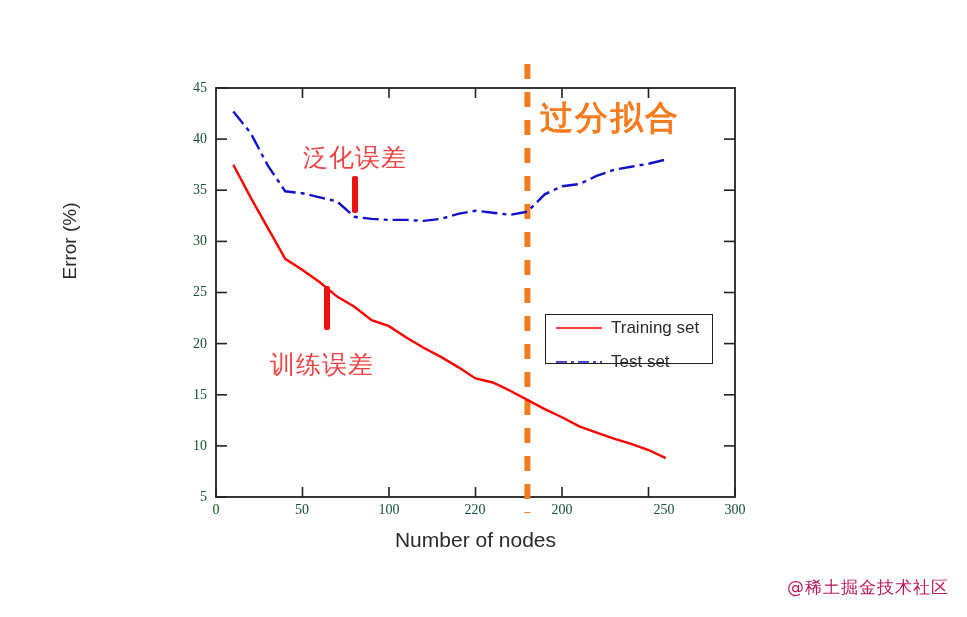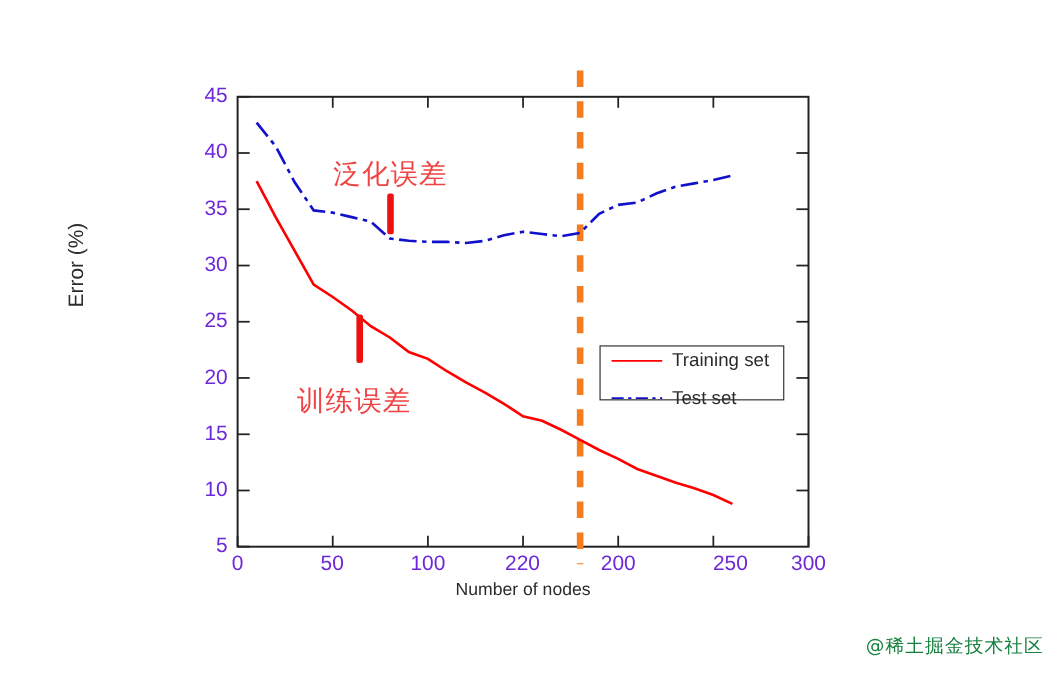--- a/index.html
+++ b/index.html
@@ -27,41 +27,41 @@
     position: absolute;
     left: 0;
     top: 0;
     width: 967px;
     height: 617px;
   }
 
   
   .tick-label {
     position: absolute;
-    font-family: Liberation Sans, sans-serif;
-    font-size: 19px;
-    color: #6d28d9;
+    font-family: Liberation Serif, serif;
+    font-size: 14px;
+    color: #14532d;
     white-space: nowrap;
   }
   .ytick {
     text-align: right;
     transform: translateY(-50%);
   }
   .xtick {
     text-align: center;
     transform: translateX(-50%);
   }
 
   #x-axis-title {
     position: absolute;
     left: 216px;
     top: 528px;
     width: 519px;
     text-align: center;
-    font-size: 16px;
+    font-size: 21px;
     color: #2b2b2b;
     font-family: "Liberation Sans", sans-serif;
   }
 
   #y-axis-title {
     position: absolute;
     left: -30px;
     top: 230px;
     width: 200px;
     text-align: center;
@@ -139,21 +139,21 @@
     color: #2b2b2b;
     font-family: "Liberation Sans", sans-serif;
     white-space: nowrap;
   }
 
   
   #watermark {
     position: absolute;
     right: 18px;
     bottom: 18px;
-    color: #15803d;
+    color: #be185d;
     font-size: 17px;
     font-family: "DejaVu Sans", sans-serif;
     letter-spacing: 1px;
     white-space: nowrap;
   }
 </style>
 </head>
 <body>
 
 <div id="figure">
@@ -225,20 +225,21 @@
 
   <div id="x-axis-title">Number of nodes</div>
   <div id="y-axis-title">Error (%)</div>
 
   <div id="annot-generalization" class="cn-annotation">泛化误差</div>
   <div id="pointer-generalization" class="pointer-mark"></div>
 
   <div id="annot-training" class="cn-annotation">训练误差</div>
   <div id="pointer-training" class="pointer-mark"></div>
 
+  <div id="annot-overfitting">过分拟合</div>
 
   <div id="legend">
     <div class="legend-row" id="legend-row-training">
       <svg class="legend-sample" viewBox="0 0 48 12" preserveAspectRatio="none">
         <line x1="1" y1="6" x2="47" y2="6" stroke="#ff0000" stroke-width="1.6"></line>
       </svg>
       <span class="legend-text">Training set</span>
     </div>
     <div class="legend-row" id="legend-row-test">
       <svg class="legend-sample" viewBox="0 0 48 12" preserveAspectRatio="none">

